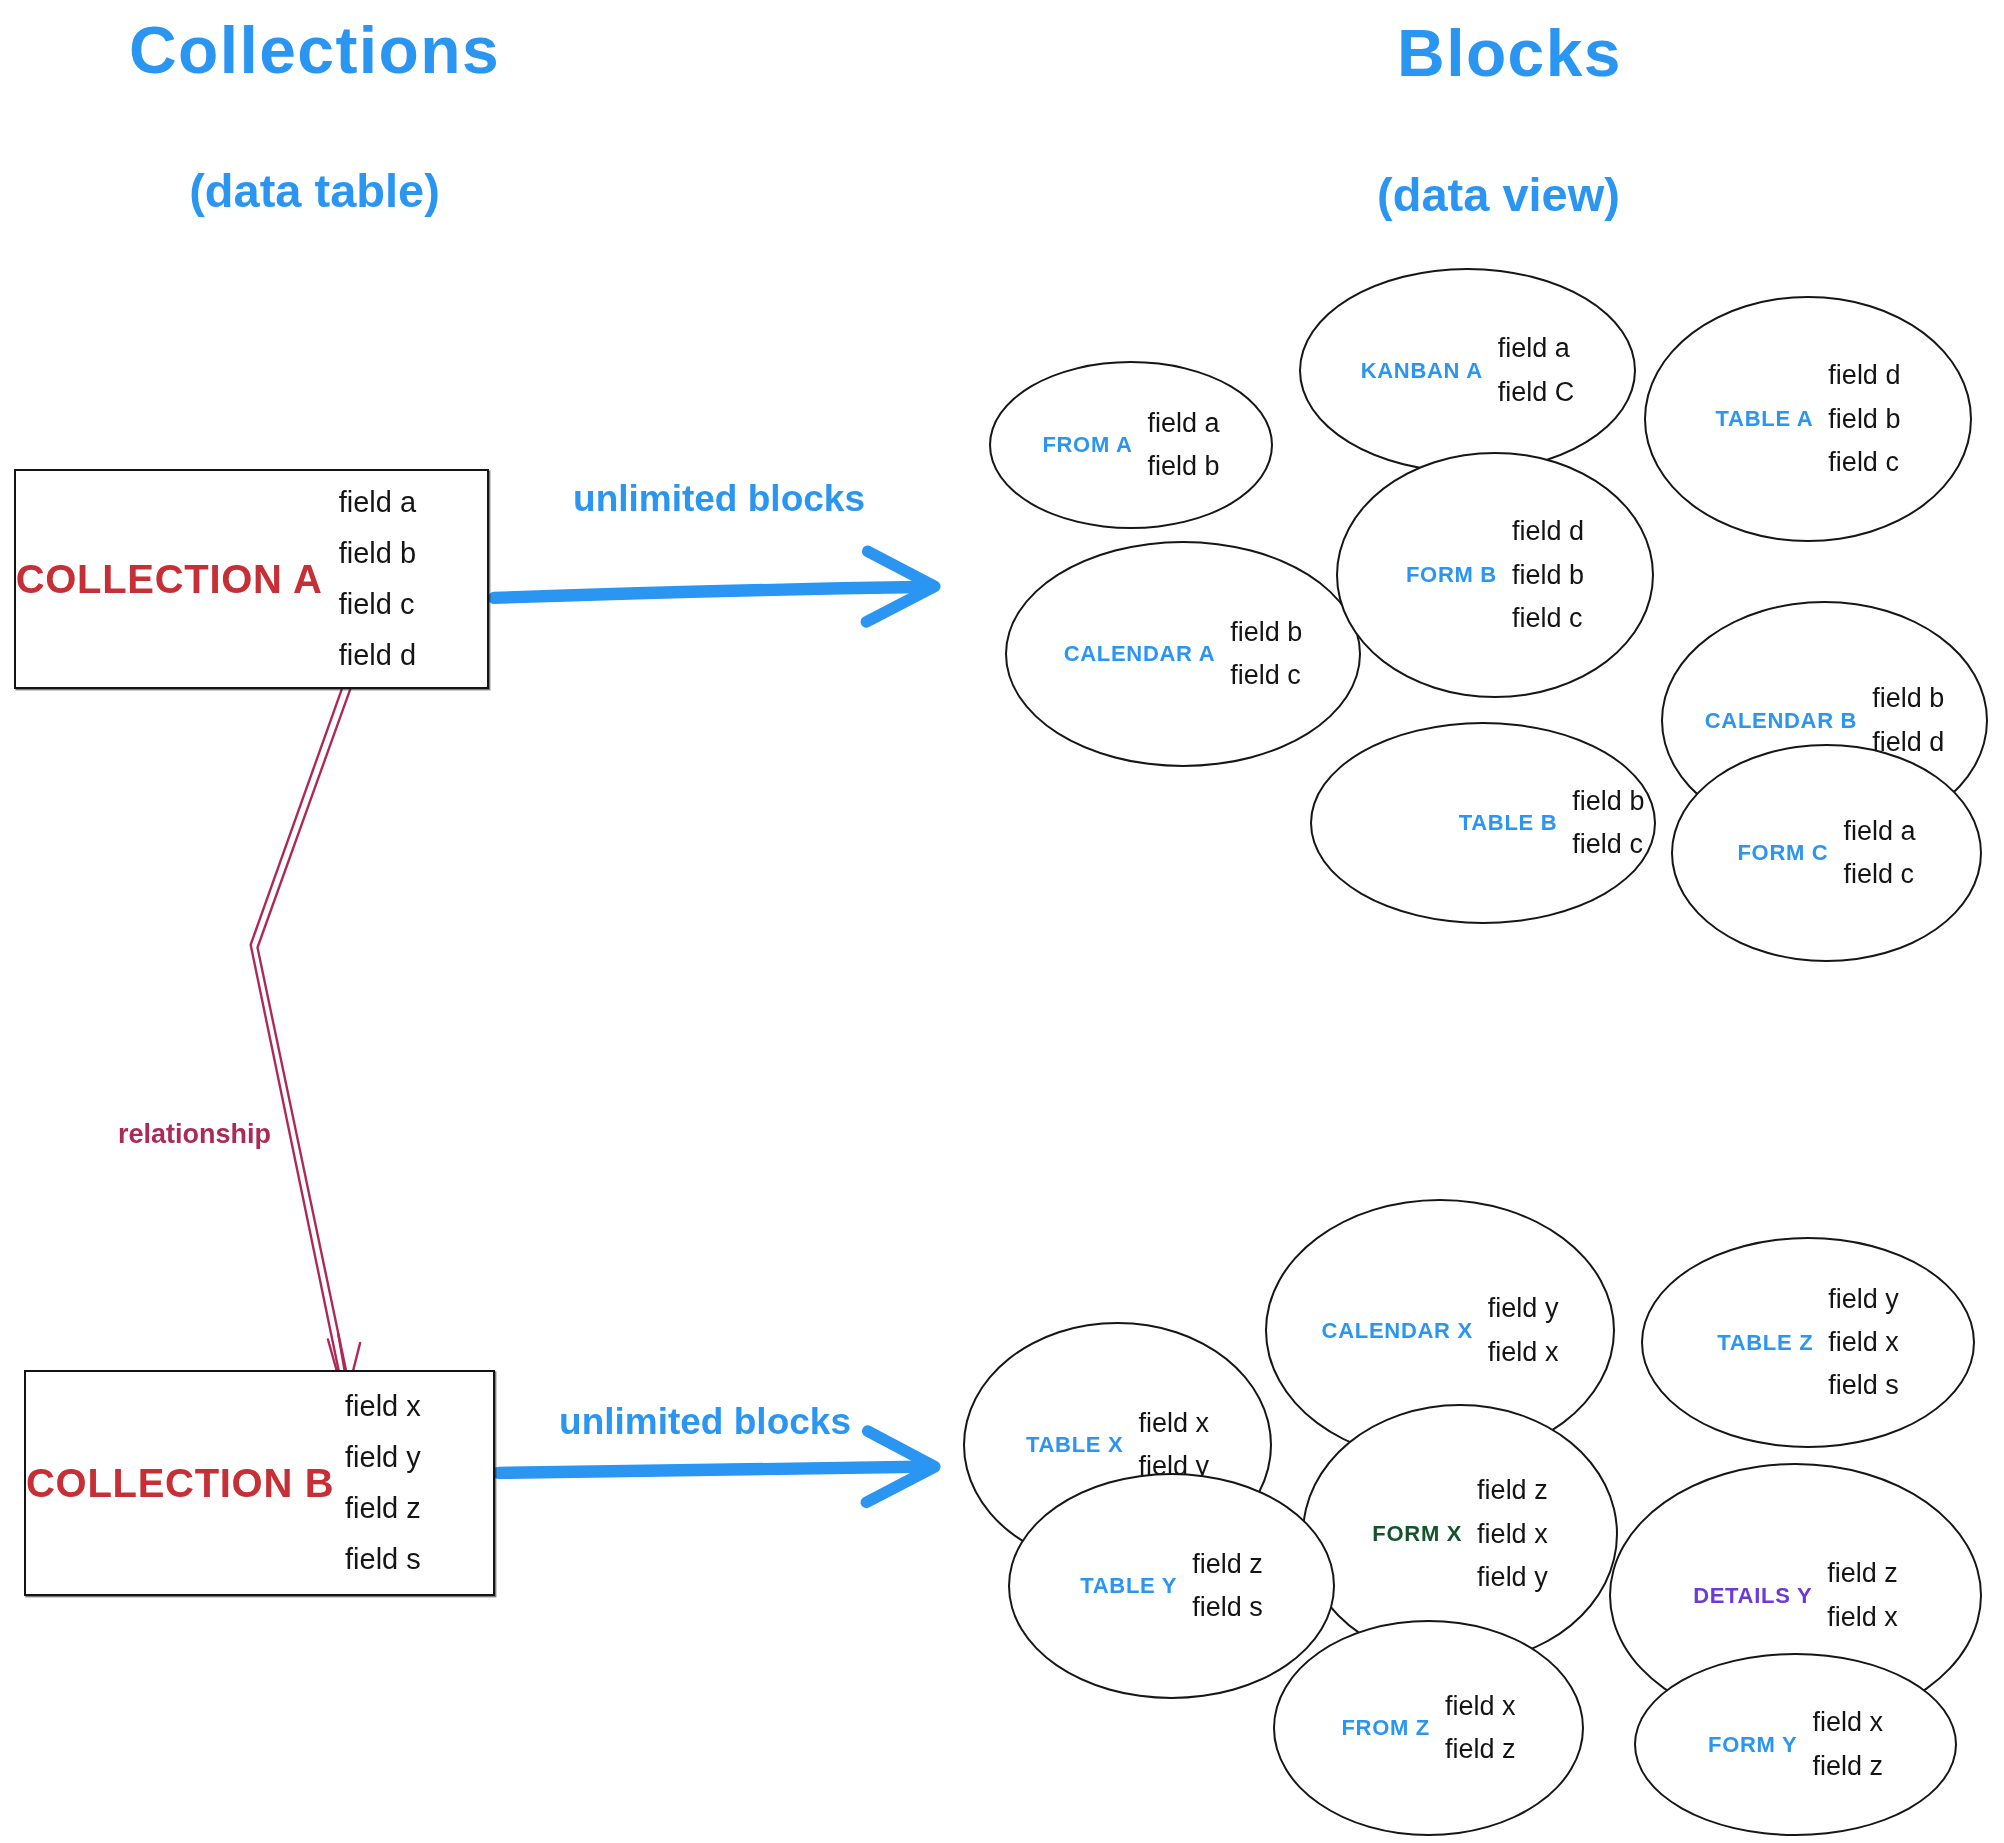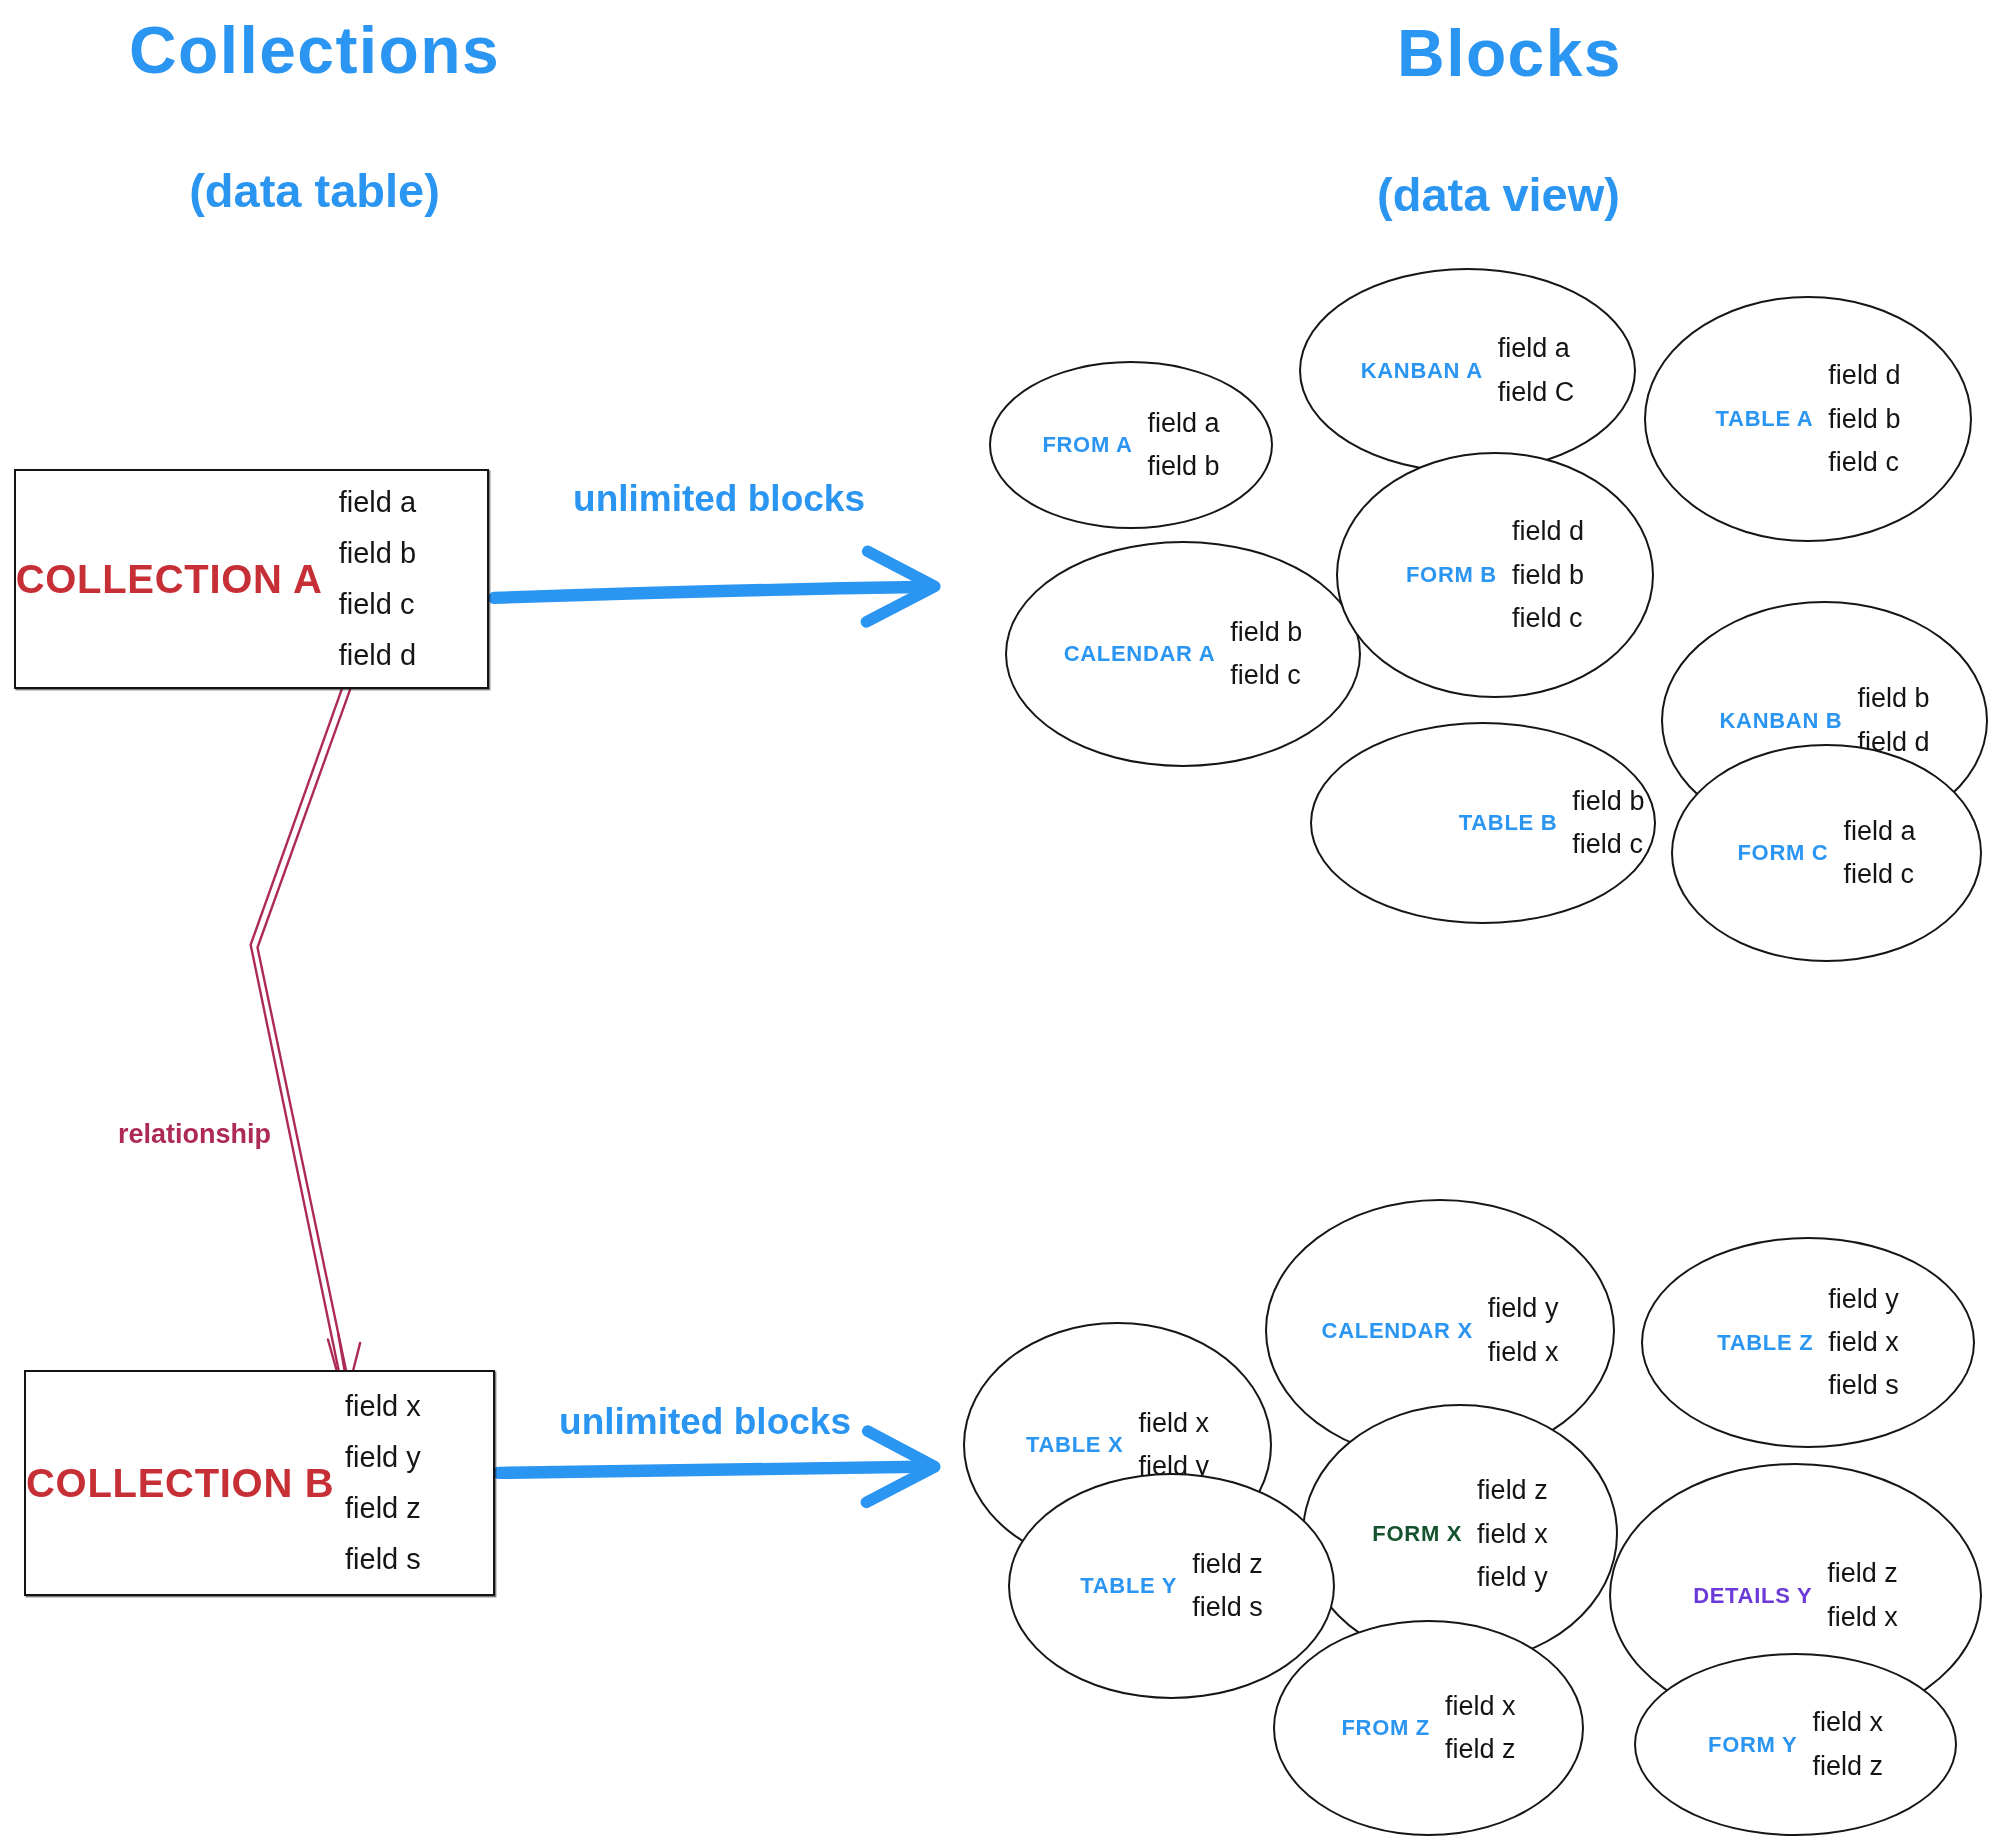--- a/index.html
+++ b/index.html
@@ -117,21 +117,21 @@
 <div class="block" style="left:1336px;top:452px;width:318px;height:246px;">
   <span class="blabel" style="color: rgb(43, 149, 242);">FORM B</span>
   <span class="bfields">
     <span>field d</span>
     <span>field b</span>
     <span>field c</span>
   </span>
 </div>
 
 <div class="block" style="left:1661px;top:601px;width:327px;height:239px;">
-  <span class="blabel" style="color: rgb(43, 149, 242);">KANBAN B</span>
+  <span class="blabel" style="color: rgb(43, 149, 242);">CALENDAR B</span>
   <span class="bfields">
     <span>field b</span>
     <span>field d</span>
   </span>
 </div>
 
 <div class="block" style="left:1310px;top:722px;width:346px;height:202px;justify-content:flex-end;">
   <span class="blabel" style="color: rgb(43, 149, 242);">TABLE B</span>
   <span class="bfields">
     <span>field b</span>

